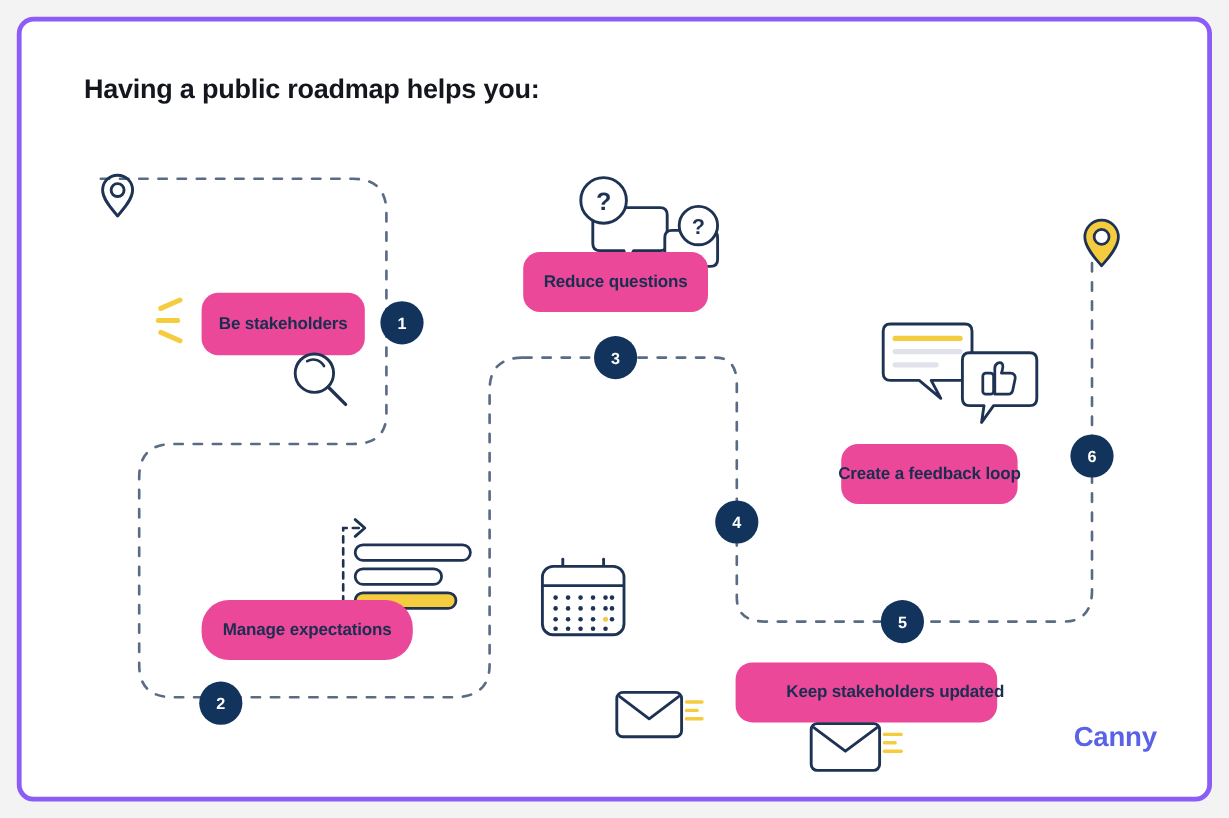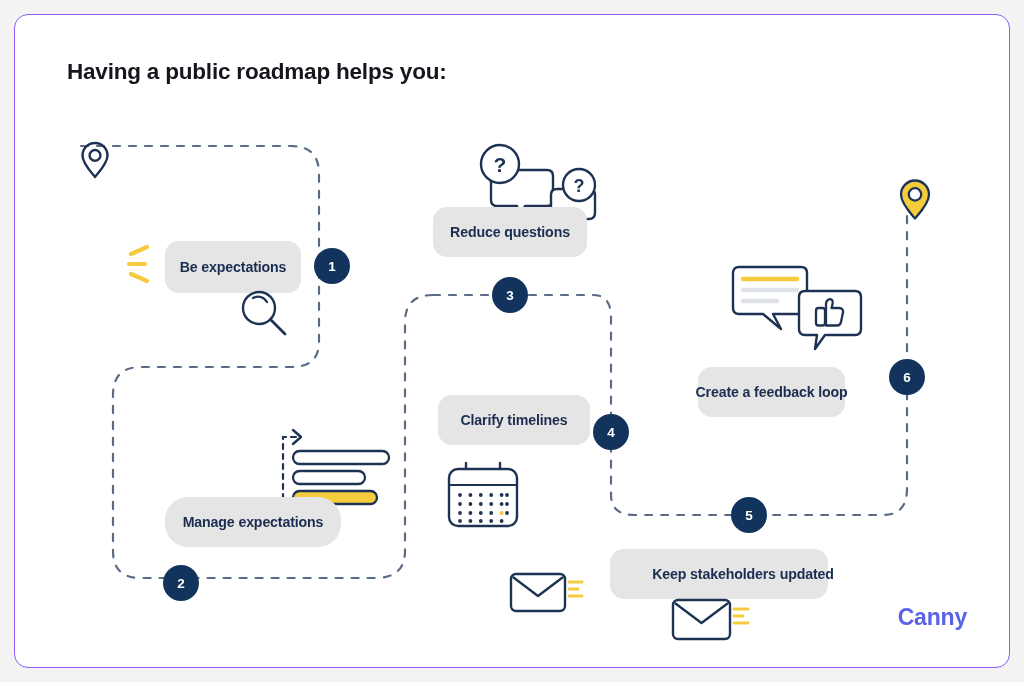--- a/index.html
+++ b/index.html
@@ -8,21 +8,21 @@
     width: 1024px; height: 682px;
     background: #f3f3f3;
     font-family: "Liberation Sans", sans-serif;
     overflow: hidden;
   }
   #card {
     position: absolute;
     left: 14px; top: 14px;
     width: 996px; height: 654px;
     background: #ffffff;
-    border: 1px solid #8b5cf6;
+    border: 4px solid #8b5cf6;
     border-radius: 14px;
   }
   #stage {
     position: absolute;
     inset: 0;
   }
   #title {
     position: absolute;
     left: 52px; top: 44px;
     font-size: 22.5px;
@@ -32,21 +32,21 @@
     white-space: nowrap;
   }
   svg.layer {
     position: absolute;
     left: 0; top: 0;
     width: 996px; height: 654px;
     overflow: visible;
   }
   .pill {
     position: absolute;
-    background: #e5e5e5;
+    background: #ec4899;
     border-radius: 14px;
     color: #1b2d50;
     font-size: 14.2px;
     font-weight: bold;
     display: flex;
     align-items: center;
     justify-content: center;
     letter-spacing: -0.15px;
     white-space: nowrap;
   }
@@ -107,21 +107,21 @@
       <svg width="34" height="46" viewBox="0 0 34 46">
         <g stroke="#f5cc3e" stroke-width="4.2" stroke-linecap="round">
           <line x1="6" y1="13" x2="22" y2="6"></line>
           <line x1="4" y1="23" x2="20" y2="23"></line>
           <line x1="6" y1="33" x2="22" y2="40"></line>
         </g>
       </svg>
     </div>
 
     <div class="pill" style="left:150px; top:226px; width:136px; height:52px;">
-      <span>Be expectations</span>
+      <span>Be stakeholders</span>
     </div>
 
     <div class="icon-wrap" style="left:222px; top:272px;">
       <svg width="58" height="55" viewBox="0 0 58 55">
         <circle cx="22" cy="21" r="16" fill="#ffffff" stroke="#1e3354" stroke-width="2.4"></circle>
         <path d="M16 11 C21 8 27 10 30 15" fill="none" stroke="#1e3354" stroke-width="2.2" stroke-linecap="round"></path>
         <line x1="33.5" y1="32.5" x2="48" y2="47" stroke="#1e3354" stroke-width="2.8" stroke-linecap="round"></line>
       </svg>
     </div>
 
@@ -163,23 +163,20 @@
     </div>
 
     <div class="pill" style="left:418px; top:192px; width:154px; height:50px;">
       <span>Reduce questions</span>
     </div>
 
     <div class="stepnum" style="left:477px; top:262px;">
       <span>3</span>
     </div>
 
-    <div class="pill" style="left:423px; top:380px; width:152px; height:50px;">
-      <span>Clarify timelines</span>
-    </div>
 
     <div class="icon-wrap" style="left:426px; top:444px;">
       <svg width="84" height="72" viewBox="0 0 84 72">
         <line x1="25" y1="4" x2="25" y2="17" stroke="#1e3354" stroke-width="2.4" stroke-linecap="round"></line>
         <line x1="59" y1="4" x2="59" y2="17" stroke="#1e3354" stroke-width="2.4" stroke-linecap="round"></line>
         <rect x="8" y="10" width="68" height="57" rx="9" fill="#ffffff" stroke="#1e3354" stroke-width="2.4"></rect>
         <line x1="8" y1="26" x2="76" y2="26" stroke="#1e3354" stroke-width="2.2"></line>
         <g fill="#1e3354">
           <circle cx="19" cy="36" r="1.9"></circle>
             <circle cx="29.4" cy="36" r="1.9"></circle>

